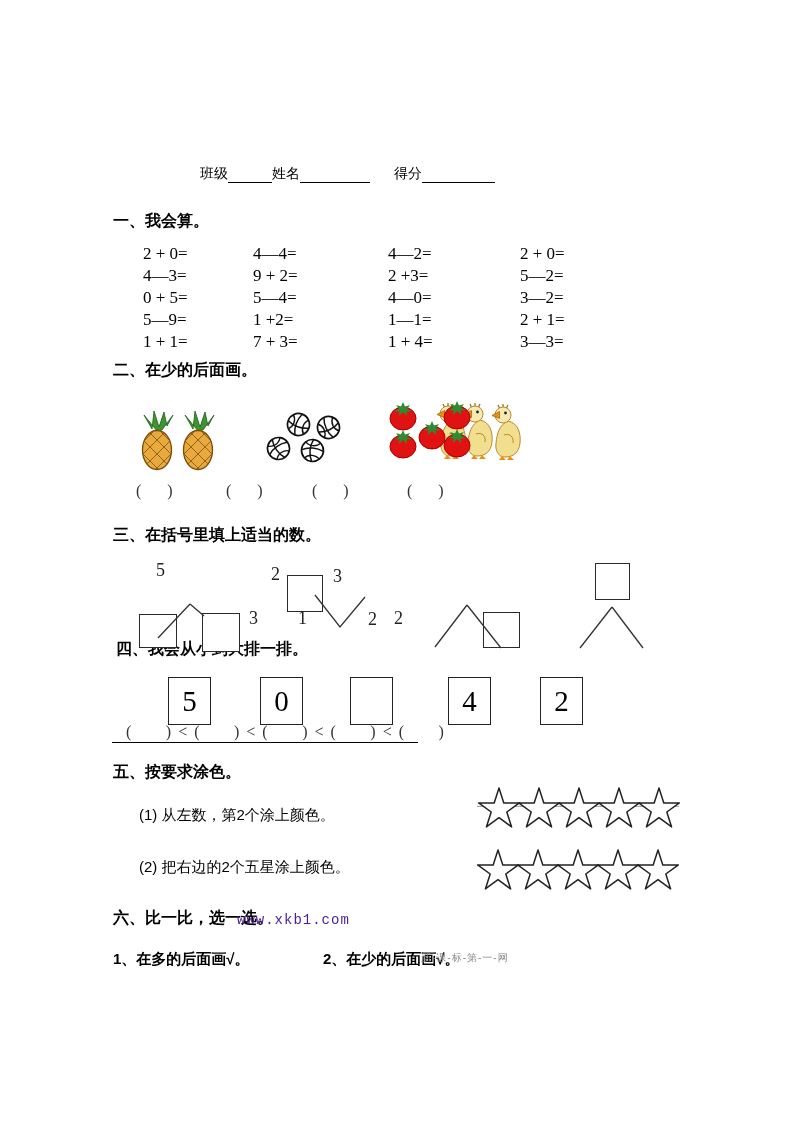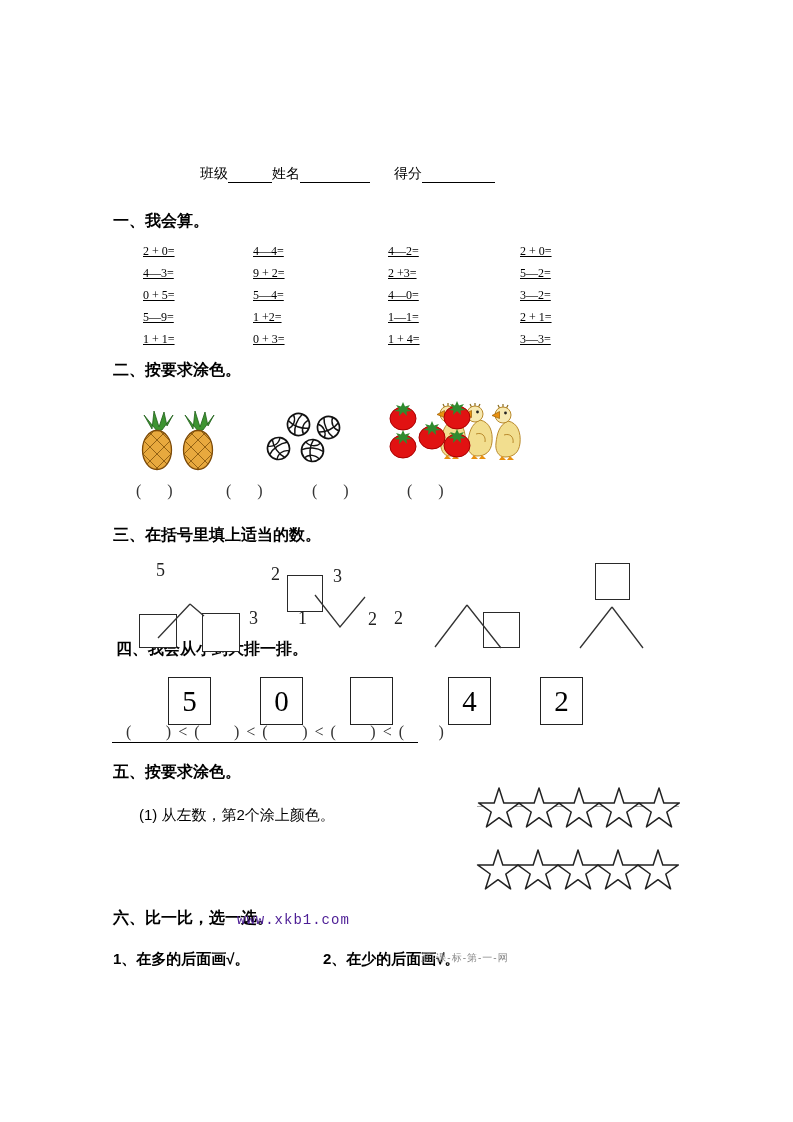--- a/index.html
+++ b/index.html
@@ -3,21 +3,21 @@
 <meta charset="utf-8">
 <style>
   html,body{margin:0;padding:0;background:#888;}
   .page{position:relative;width:793px;height:1122px;margin:0 auto;background:#ffffff;
         font-family:"Liberation Sans",sans-serif;color:#000;overflow:hidden;}
   .abs{position:absolute;}
   .title{left:0;right:0;top:101px;text-align:center;font-size:23px;font-weight:bold;letter-spacing:1px;}
   .hdrline{left:200px;top:165px;font-size:14px;display:flex;align-items:flex-end;}
   .blank{display:inline-block;border-bottom:1px solid #000;height:15px;}
   .sech{font-size:16px;font-weight:bold;}
-  .math{font-family:"Liberation Serif",serif;font-size:12px;white-space:pre;text-decoration:underline;}
+  .math{font-family:"Liberation Serif",serif;font-size:17px;white-space:pre;}
   .brk{font-family:"Liberation Serif",serif;font-size:16px;white-space:pre;letter-spacing:1px;color:#333;}
   .sq{position:absolute;background:#fff;border:1.5px solid #2a2a2a;box-sizing:border-box;z-index:2;}
   .numlab{position:absolute;font-family:"Liberation Serif",serif;font-size:18px;color:#222;z-index:3;}
   .bigbox{position:absolute;width:43px;height:48px;border:1.6px solid #222;background:#fff;box-sizing:border-box;
           display:flex;align-items:center;justify-content:center;
           font-family:"Liberation Serif",serif;font-size:29px;}
   .cmp{font-family:"Liberation Serif",serif;font-size:16px;white-space:pre;letter-spacing:1.5px;color:#333;}
   .rule{border-top:1.3px solid #000;height:0;}
   .item5{font-size:15px;margin-left:19px;}
   .item6{font-size:15px;font-weight:bold;}
@@ -93,25 +93,25 @@
   <span class="abs math" style="left:520px;top:266px">5—2=</span>
   <span class="abs math" style="left:143px;top:288px">0 + 5=</span>
   <span class="abs math" style="left:253px;top:288px">5—4=</span>
   <span class="abs math" style="left:388px;top:288px">4—0=</span>
   <span class="abs math" style="left:520px;top:288px">3—2=</span>
   <span class="abs math" style="left:143px;top:310px">5—9=</span>
   <span class="abs math" style="left:253px;top:310px">1 +2=</span>
   <span class="abs math" style="left:388px;top:310px">1—1=</span>
   <span class="abs math" style="left:520px;top:310px">2 + 1=</span>
   <span class="abs math" style="left:143px;top:332px">1 + 1=</span>
-  <span class="abs math" style="left:253px;top:332px">0 + 3=</span>
+  <span class="abs math" style="left:253px;top:332px">7 + 3=</span>
   <span class="abs math" style="left:388px;top:332px">1 + 4=</span>
   <span class="abs math" style="left:520px;top:332px">3—3=</span>
 
-  <div class="abs sech" style="left:113px;top:360px">二、按要求涂色。</div>
+  <div class="abs sech" style="left:113px;top:360px">二、在少的后面画。</div>
 
   <svg class="icon" style="left:136px;top:411px" width="42" height="60" viewBox="0 0 42 60">
       <use href="#pineapple-shape"></use>
     </svg>
   <svg class="icon" style="left:177px;top:411px" width="42" height="60" viewBox="0 0 42 60">
       <use href="#pineapple-shape"></use>
     </svg>
 
   <svg class="icon" style="left:286px;top:412px" width="25" height="25" viewBox="0 0 25 25">
       <g transform="rotate(20 12.5 12.5)">
@@ -196,20 +196,21 @@
   <div class="bigbox" style="left:260px;top:677px">0</div>
   <div class="bigbox" style="left:350px;top:677px"></div>
   <div class="bigbox" style="left:448px;top:677px">4</div>
   <div class="bigbox" style="left:540px;top:677px">2</div>
 
   <span class="abs cmp" style="left:126px;top:723px">(      ) &lt; (      ) &lt; (      ) &lt; (      ) &lt; (      )</span>
   <div class="abs rule" style="left:112px;top:742px;width:306px"></div>
 
   <div class="abs sech" style="left:113px;top:762px">五、按要求涂色。</div>
   <div class="abs item5" style="left:120px;top:806px">(1) 从左数，第2个涂上颜色。</div>
+  <div class="abs item5" style="left:120px;top:858px">(2) 把右边的2个五星涂上颜色。</div>
 
   <div class="abs grayline" style="left:477px;top:806px;width:202px"></div>
   <svg class="icon" style="left:477px;top:787px;z-index:2" width="44" height="42" viewBox="0 0 44 42">
       <use href="#star-shape"></use>
     </svg>
   <svg class="icon" style="left:517px;top:787px;z-index:2" width="44" height="42" viewBox="0 0 44 42">
       <use href="#star-shape"></use>
     </svg>
   <svg class="icon" style="left:557px;top:787px;z-index:2" width="44" height="42" viewBox="0 0 44 42">
       <use href="#star-shape"></use>

